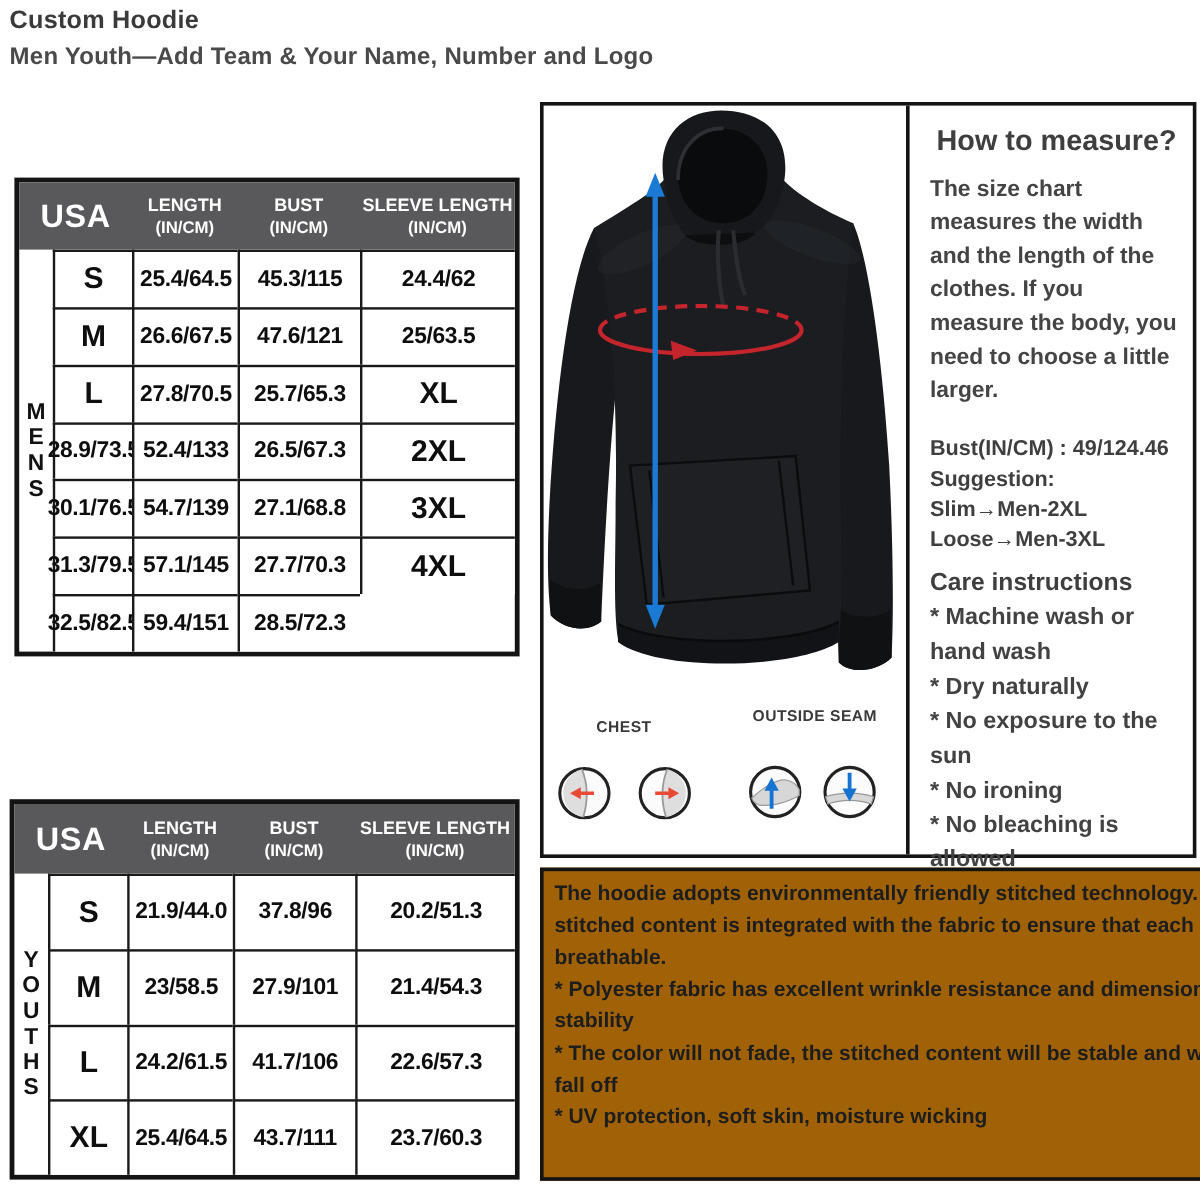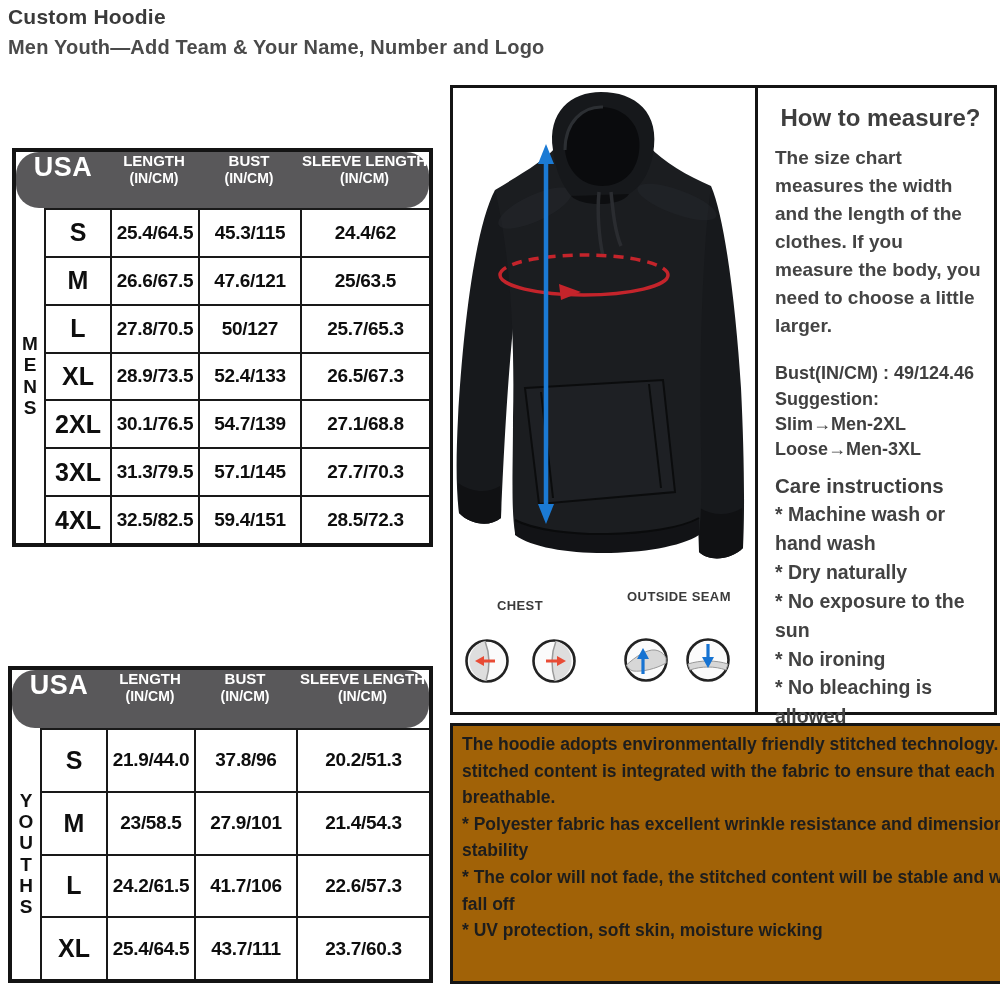--- a/index.html
+++ b/index.html
@@ -11,21 +11,21 @@
   .abs{position:absolute;}
 
   
   .page-title{left:8px;top:5px;font-size:21px;font-weight:bold;color:#3a3a3a;letter-spacing:.2px;}
   .page-subtitle{left:8px;top:36px;font-size:20px;font-weight:600;color:#4a4a4a;letter-spacing:.2px;}
 
   
   .size-table{position:absolute;border:4px solid #141414;background:#fff;display:flex;flex-direction:column;}
   .tbl-mens{left:12px;top:148px;width:421px;height:399px;}
   .tbl-youth{left:8px;top:666px;width:425px;height:317px;}
-  .t-header{display:flex;align-items:flex-start;background:#59585a;color:#fff;flex:0 0 auto;border-radius:23px;}
+  .t-header{display:flex;align-items:center;background:#59585a;color:#fff;flex:0 0 auto;}
   .tbl-mens .t-header{height:56px;}
   .tbl-youth .t-header{height:58px;}
   .h-usa{flex:0 0 94px;text-align:center;font-weight:bold;font-size:27px;letter-spacing:.5px;}
   .h-col{text-align:center;font-weight:bold;font-size:15px;line-height:1.2;}
   .h-len{flex:0 0 88px;}
   .h-bust{flex:0 0 102px;}
   .h-slv{flex:1;}
   .h-unit{display:block;font-size:14px;font-weight:bold;}
   .t-body{flex:1;display:flex;min-height:0;}
   .v-label-col{flex:0 0 28px;display:flex;align-items:center;justify-content:center;}
@@ -91,21 +91,20 @@
         <div class="cell c-size">S</div>
         <div class="cell c-val">25.4/64.5</div>
         <div class="cell c-val">45.3/115</div>
         <div class="cell c-val">24.4/62</div>
         <div class="cell c-size">M</div>
         <div class="cell c-val">26.6/67.5</div>
         <div class="cell c-val">47.6/121</div>
         <div class="cell c-val">25/63.5</div>
         <div class="cell c-size">L</div>
         <div class="cell c-val">27.8/70.5</div>
-        <div class="cell c-val">50/127</div>
         <div class="cell c-val">25.7/65.3</div>
         <div class="cell c-size">XL</div>
         <div class="cell c-val">28.9/73.5</div>
         <div class="cell c-val">52.4/133</div>
         <div class="cell c-val">26.5/67.3</div>
         <div class="cell c-size">2XL</div>
         <div class="cell c-val">30.1/76.5</div>
         <div class="cell c-val">54.7/139</div>
         <div class="cell c-val">27.1/68.8</div>
         <div class="cell c-size">3XL</div>

